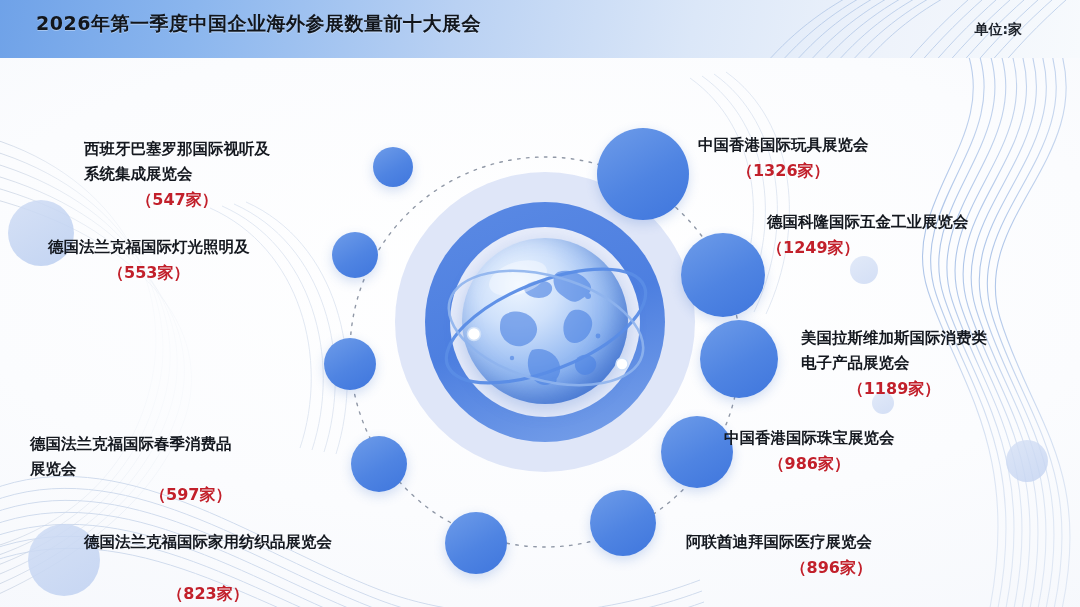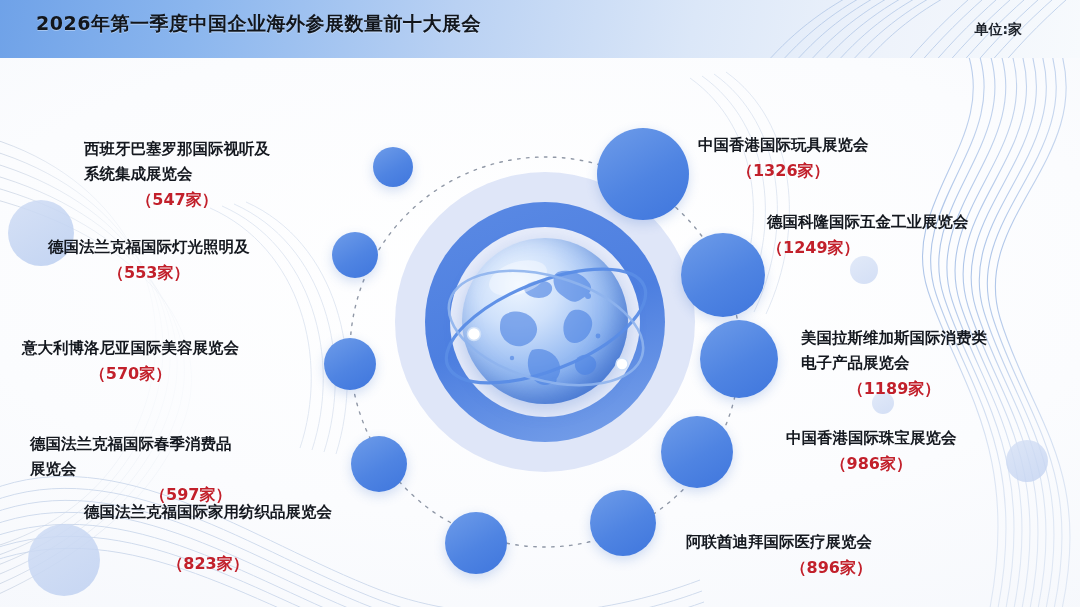--- a/index.html
+++ b/index.html
@@ -241,50 +241,46 @@
     <div class="lname">德国科隆国际五金工业展览会</div>
     <div class="lval" style="text-align:left;">（1249家）</div>
   </div>
 
   <div class="label right" style="left:783px;top:326px;margin-left:18px;">
     <div class="lname">美国拉斯维加斯国际消费类</div>
     <div class="lname">电子产品展览会</div>
     <div class="lval" style="text-align:center;">（1189家）</div>
   </div>
 
-  <div class="label right" style="left:786px;top:426px;">
+  <div class="label right" style="left:724px;top:426px;">
     <div class="lname">中国香港国际珠宝展览会</div>
     <div class="lval" style="text-align:center;">（986家）</div>
   </div>
 
   <div class="label right" style="left:686px;top:530px;">
     <div class="lname">阿联酋迪拜国际医疗展览会</div>
     <div class="lval" style="text-align:right;">（896家）</div>
   </div>
 
   <div class="label left" style="left:84px;top:137px;">
     <div class="lname">西班牙巴塞罗那国际视听及</div>
     <div class="lname">系统集成展览会</div>
     <div class="lval" style="text-align:center;">（547家）</div>
   </div>
 
   <div class="label left" style="left:48px;top:235px;">
     <div class="lname">德国法兰克福国际灯光照明及</div>
     <div class="lval" style="text-align:center;">（553家）</div>
   </div>
 
-  <div class="label left" style="left:22px;top:336px;">
-    <div class="lname">意大利博洛尼亚国际美容展览会</div>
-    <div class="lval" style="text-align:center;">（570家）</div>
-  </div>
 
   <div class="label left" style="left:30px;top:432px;">
     <div class="lname">德国法兰克福国际春季消费品</div>
     <div class="lname">展览会</div>
     <div class="lval" style="text-align:right;">（597家）</div>
   </div>
 
-  <div class="label left" style="left:84px;top:500px;">
+  <div class="label left" style="left:84px;top:530px;">
     <div class="lname">德国法兰克福国际家用纺织品展览会</div>
     <div class="lval" style="text-align:center;margin-top:26px;">（823家）</div>
   </div>
 
 </div>
 
 </body></html>

